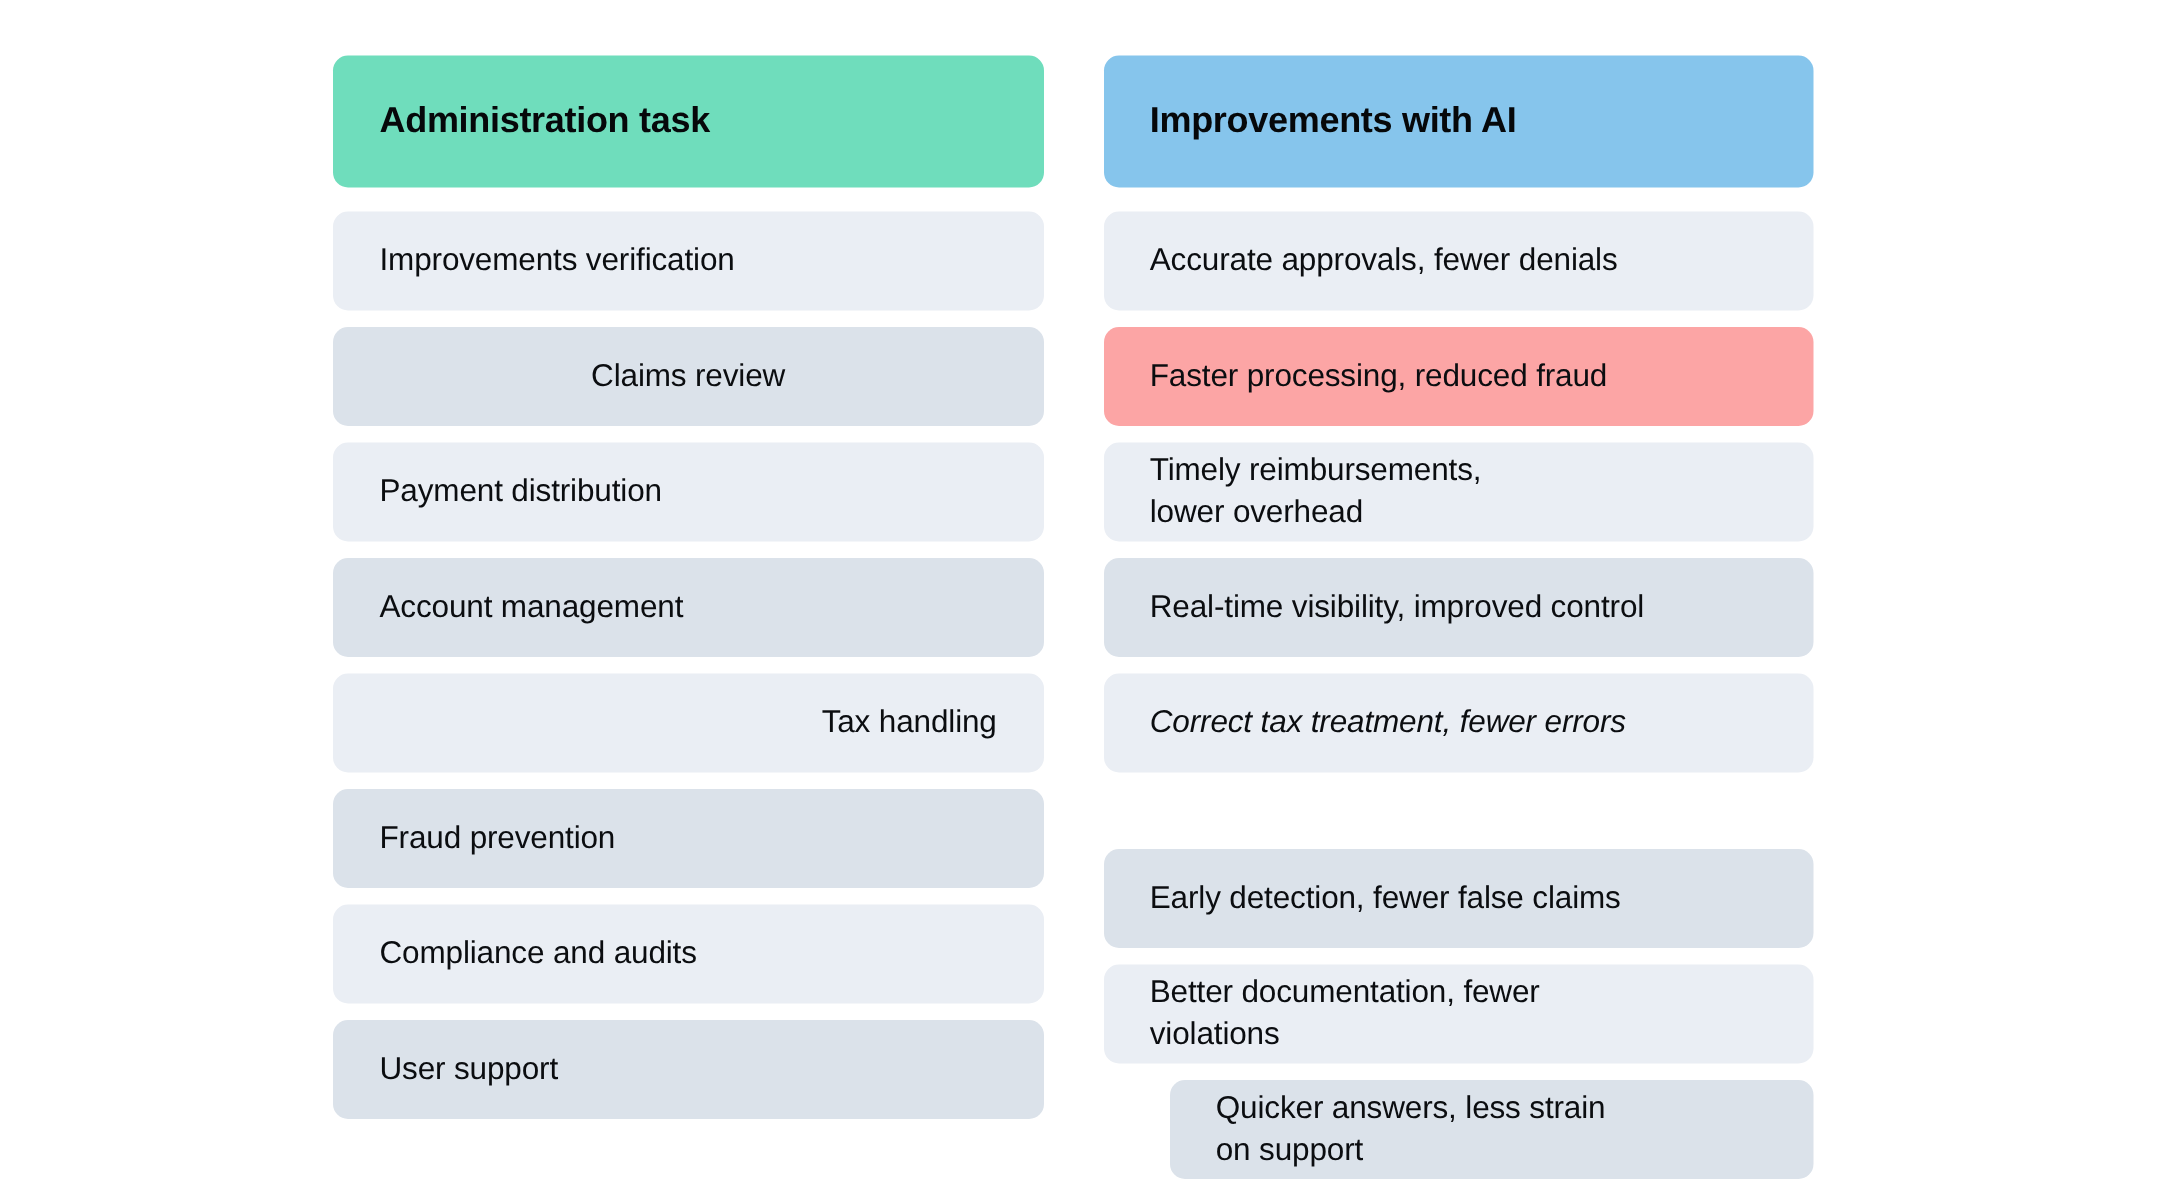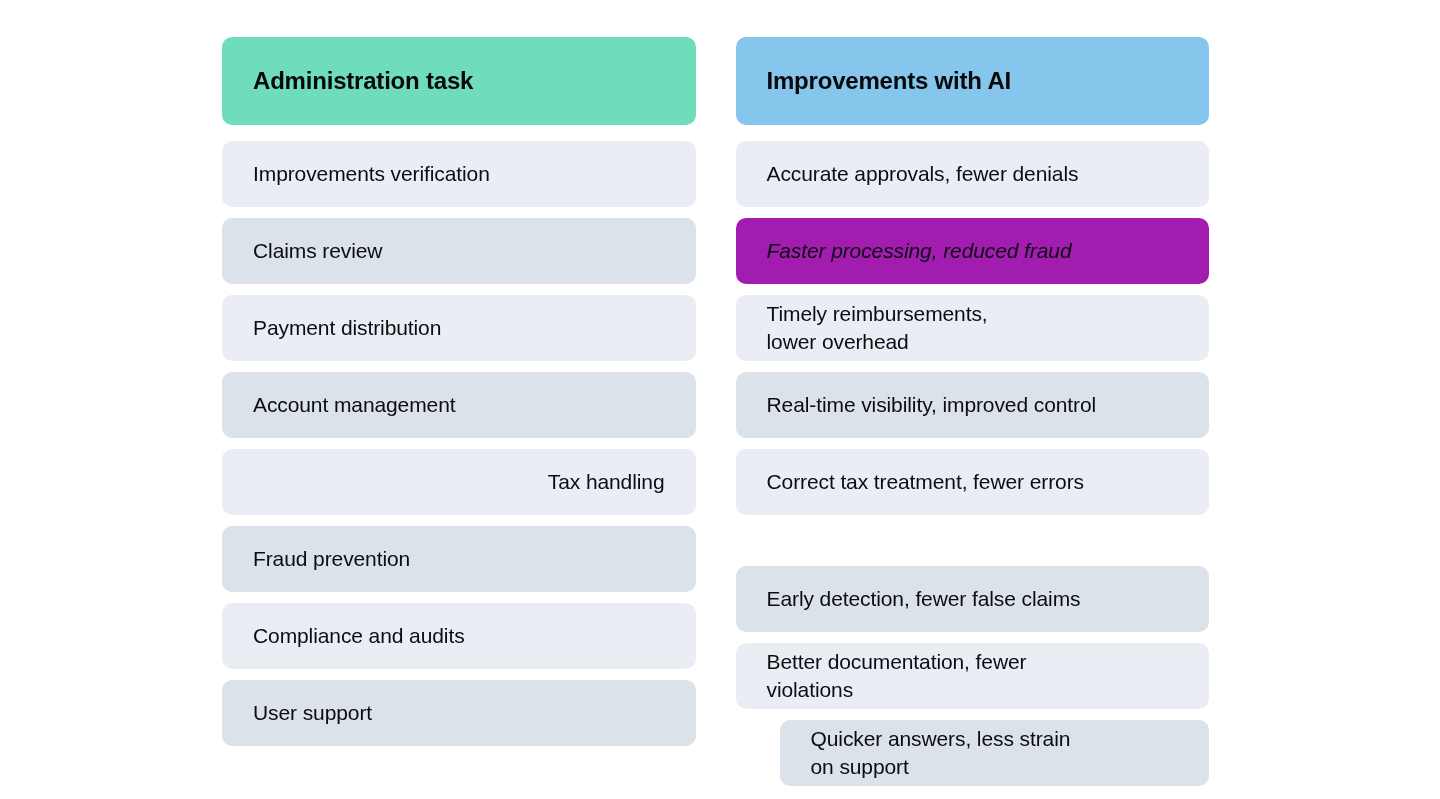--- a/index.html
+++ b/index.html
@@ -78,21 +78,21 @@
 <div class="comparison-table">
 
   <div class="table-column">
     <div class="column-header" style="background:#6FDDBC;">
       <span class="column-header-label">Administration task</span>
     </div>
 
     <div class="cell" style="background:#EAEEF4;">
       <span class="cell-text">Improvements verification</span>
     </div>
-    <div class="cell" style="background:#DBE2EA;">
+    <div class="cell" style="background:#DBE2EA;justify-content:center;">
       <span class="cell-text">Claims review</span>
     </div>
     <div class="cell" style="background:#EAEEF4;">
       <span class="cell-text">Payment distribution</span>
     </div>
     <div class="cell" style="background:#DBE2EA;">
       <span class="cell-text">Account management</span>
     </div>
     <div class="cell" style="background:#EAEEF4;justify-content:flex-end;">
       <span class="cell-text">Tax handling</span>
@@ -109,31 +109,31 @@
   </div>
 
   <div class="table-column">
     <div class="column-header" style="background:#86C5EC;">
       <span class="column-header-label">Improvements with AI</span>
     </div>
 
     <div class="cell" style="background:#EAEEF4;">
       <span class="cell-text">Accurate approvals, fewer denials</span>
     </div>
-    <div class="cell" style="background:#a21caf;font-style:italic;">
+    <div class="cell" style="background:#fca5a5;">
       <span class="cell-text">Faster processing, reduced fraud</span>
     </div>
     <div class="cell" style="background:#EAEEF4;">
       <span class="cell-text">Timely reimbursements,
 lower overhead</span>
     </div>
     <div class="cell" style="background:#DBE2EA;">
       <span class="cell-text">Real-time visibility, improved control</span>
     </div>
-    <div class="cell" style="background:#EAEEF4;">
+    <div class="cell" style="background:#EAEEF4;font-style:italic;">
       <span class="cell-text">Correct tax treatment, fewer errors</span>
     </div>
     <div class="cell" style="background:#DBE2EA;margin-top:40px;">
       <span class="cell-text">Early detection, fewer false claims</span>
     </div>
     <div class="cell" style="background:#EAEEF4;">
       <span class="cell-text">Better documentation, fewer
 violations</span>
     </div>
     <div class="cell" style="background:#DBE2EA;margin-left:44px;">

